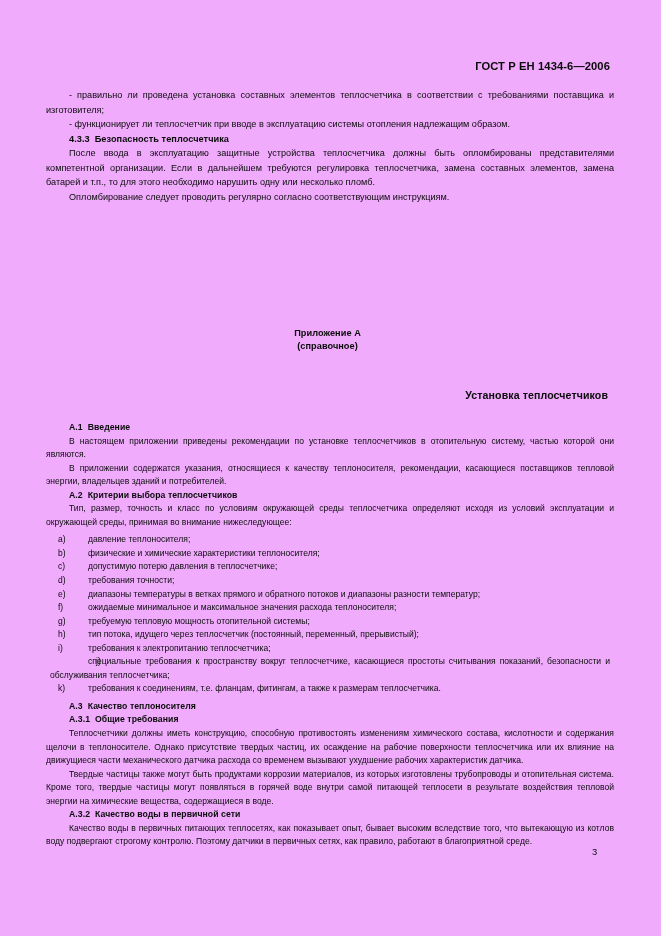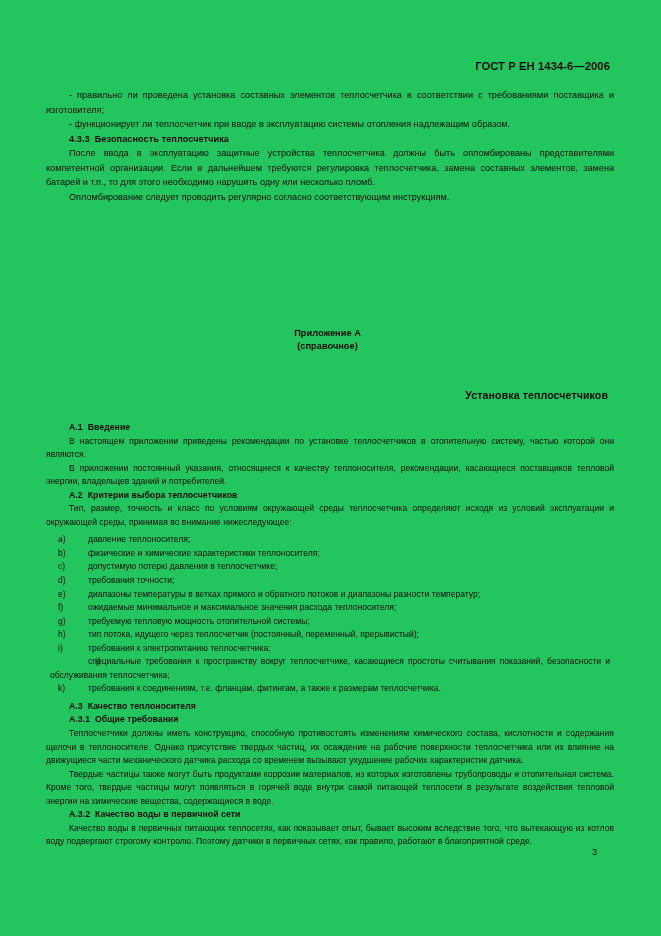--- a/index.html
+++ b/index.html
@@ -5,21 +5,21 @@
 <style>
   html, body {
     margin: 0;
     padding: 0;
     background: #ffffff;
   }
   .page {
     position: relative;
     width: 661px;
     height: 936px;
-    background: #22c55e;
+    background: #f0abfc;
     font-family: "Liberation Sans", sans-serif;
     color: #0b0b0b;
     overflow: hidden;
     box-sizing: border-box;
   }
   .running-head {
     position: absolute;
     top: 61px;
     left: 45px;
     right: 51px;
@@ -156,21 +156,21 @@
   </div>
 
   <div class="annex-title">Установка теплосчетчиков</div>
 
   <div class="lower-col">
 
     <h3 class="sec">
       <span>А.1</span><span class="gap"></span><span>Введение</span>
     </h3>
     <p class="indent last-line-left">В настоящем приложении приведены рекомендации по установке теплосчетчиков в отопительную систему, частью которой они являются.</p>
-    <p class="indent last-line-left">В приложении постоянный указания, относящиеся к качеству теплоносителя, рекомендации, касающиеся поставщиков тепловой энергии, владельцев зданий и потребителей.</p>
+    <p class="indent last-line-left">В приложении содержатся указания, относящиеся к качеству теплоносителя, рекомендации, касающиеся поставщиков тепловой энергии, владельцев зданий и потребителей.</p>
 
     <h3 class="sec">
       <span>А.2</span><span class="gap"></span><span>Критерии выбора теплосчетчиков</span>
     </h3>
     <p class="indent last-line-left">Тип, размер, точность и класс по условиям окружающей среды теплосчетчика определяют исходя из условий эксплуатации и окружающей среды, принимая во внимание нижеследующее:</p>
 
     <ul class="alpha">
       <li><span class="mk">a)</span><span>давление теплоносителя;</span></li>
       <li><span class="mk">b)</span><span>физические и химические характеристики теплоносителя;</span></li>
       <li><span class="mk">c)</span><span>допустимую потерю давления в теплосчетчике;</span></li>

